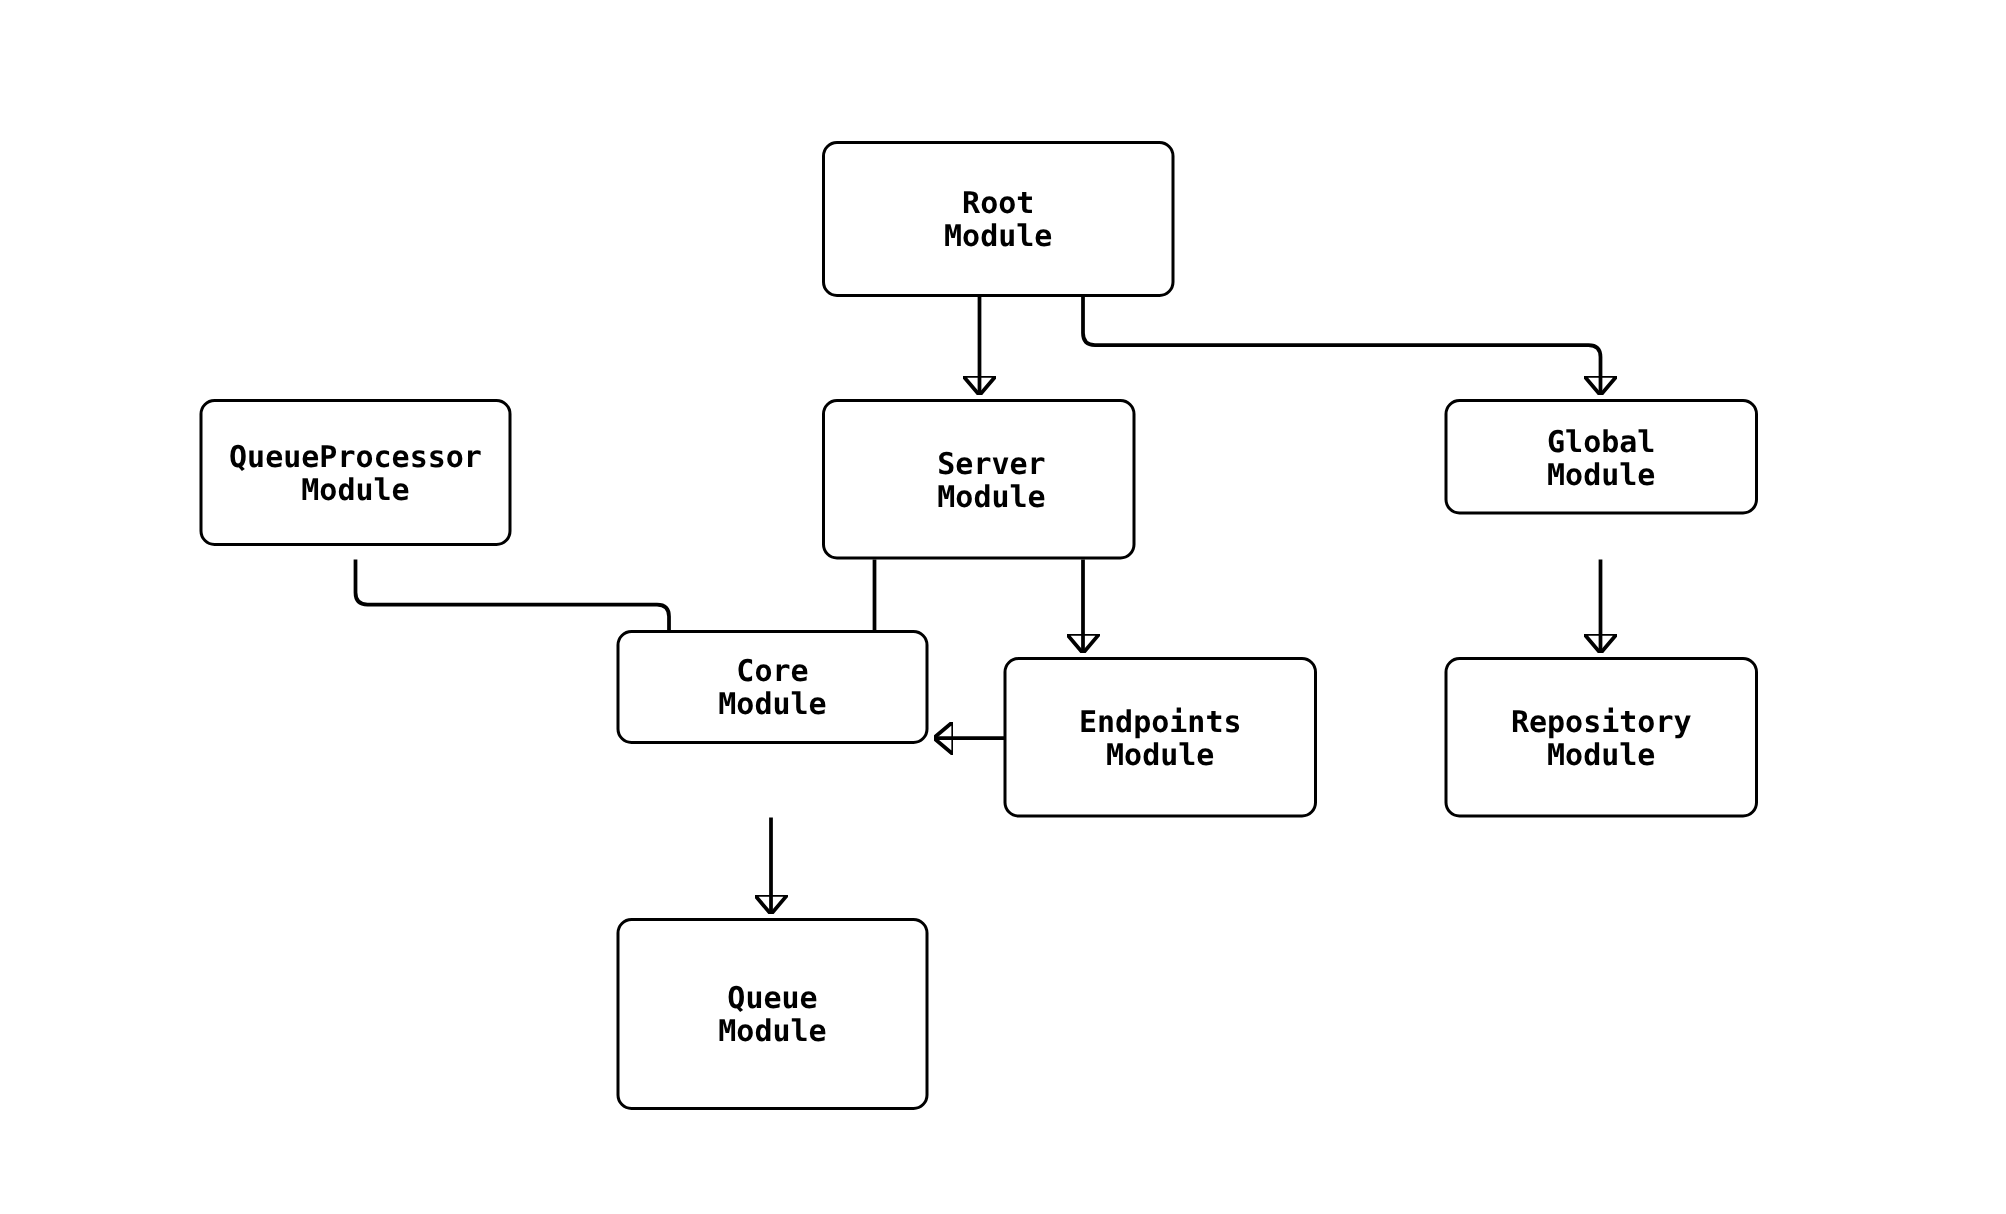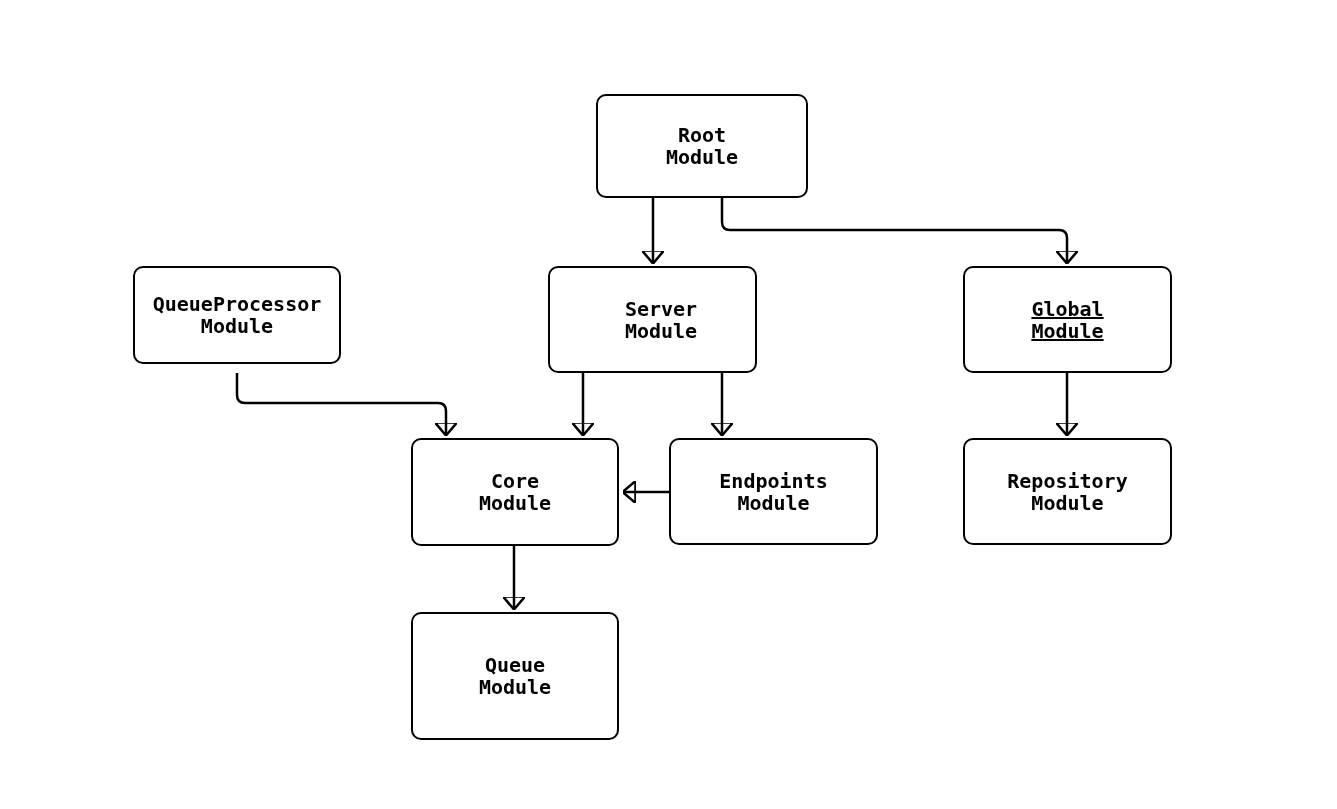--- a/index.html
+++ b/index.html
@@ -60,41 +60,41 @@
     <path d="M653,197 V263" marker-end="url(#arrow)"></path>
     <path d="M722,197 V222 Q722,230 730,230 H1059 Q1067,230 1067,238 V263" marker-end="url(#arrow)"></path>
     <path d="M237,373 V395 Q237,403 245,403 H438 Q446,403 446,411 V435" marker-end="url(#arrow)"></path>
     <path d="M583,373 V435" marker-end="url(#arrow)"></path>
     <path d="M722,373 V435" marker-end="url(#arrow)"></path>
     <path d="M687,492 H623" marker-end="url(#arrow)"></path>
     <path d="M1067,373 V435" marker-end="url(#arrow)"></path>
     <path d="M514,545 V609" marker-end="url(#arrow)"></path>
   </svg>
 
-  <div class="node" style="left:548px; top:94px; width:212px; height:104px;margin-left:48px;">
+  <div class="node" style="left:548px; top:94px; width:235px; height:104px;">
     <span class="label">Root
 Module</span>
   </div>
 
   <div class="node" style="left:133px; top:266px; width:208px; height:98px;">
     <span class="label">QueueProcessor
 Module</span>
   </div>
 
   <div class="node" style="left:548px; top:266px; width:209px; height:107px;padding-left:17px;">
     <span class="label">Server
 Module</span>
   </div>
 
-  <div class="node" style="left:963px; top:266px; width:209px; height:107px;text-decoration:underline;">
+  <div class="node" style="left:963px; top:266px; width:209px; height:77px;">
     <span class="label">Global
 Module</span>
   </div>
 
-  <div class="node" style="left:411px; top:438px; width:208px; height:108px;">
+  <div class="node" style="left:411px; top:420px; width:208px; height:76px;">
     <span class="label">Core
 Module</span>
   </div>
 
   <div class="node" style="left:669px; top:438px; width:209px; height:107px;">
     <span class="label">Endpoints
 Module</span>
   </div>
 
   <div class="node" style="left:963px; top:438px; width:209px; height:107px;">

